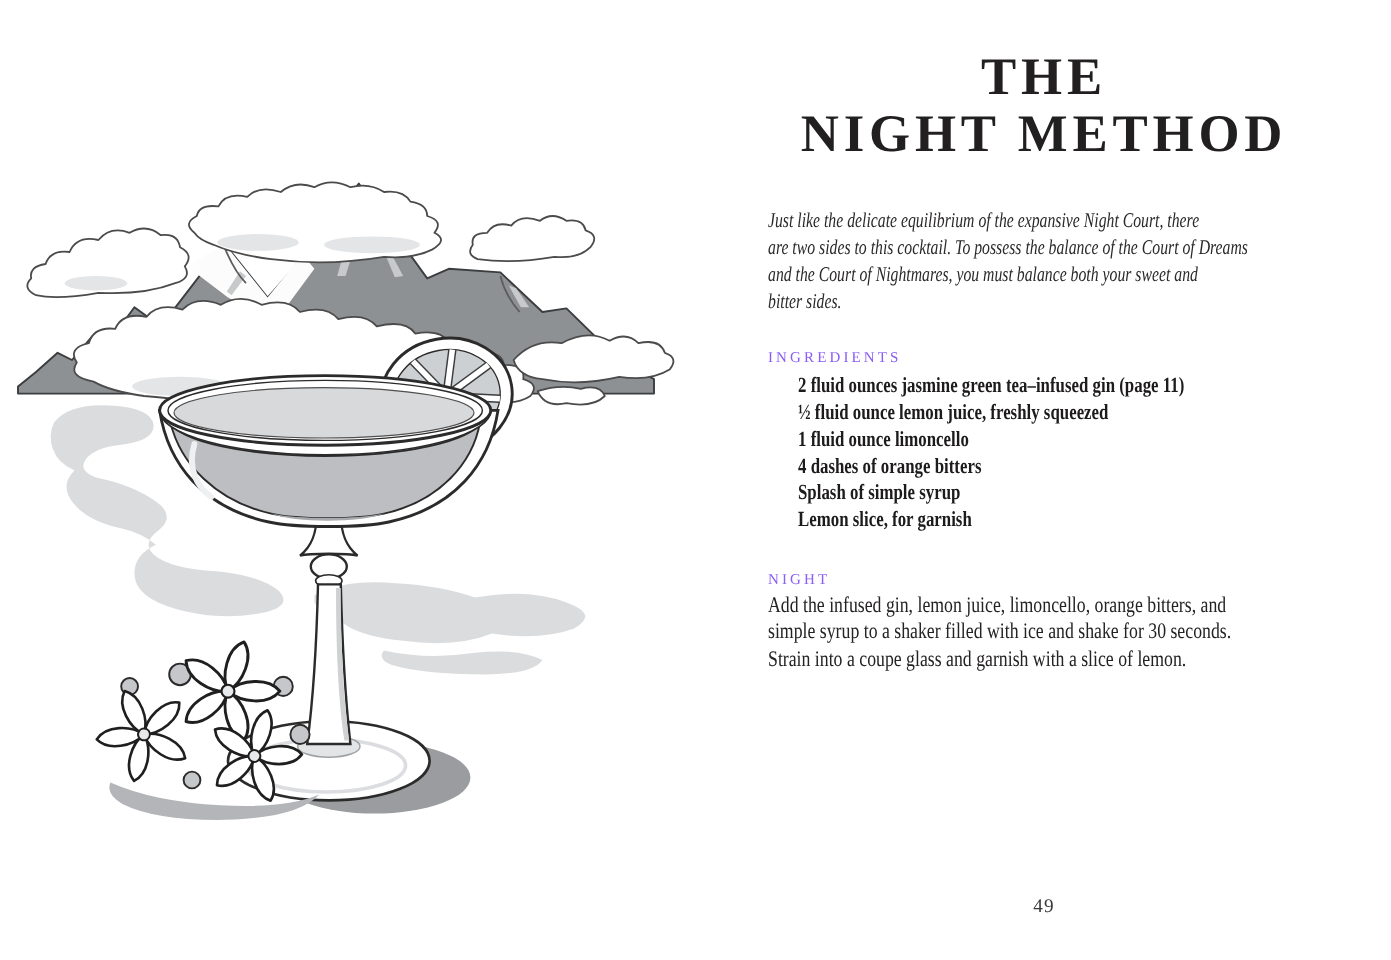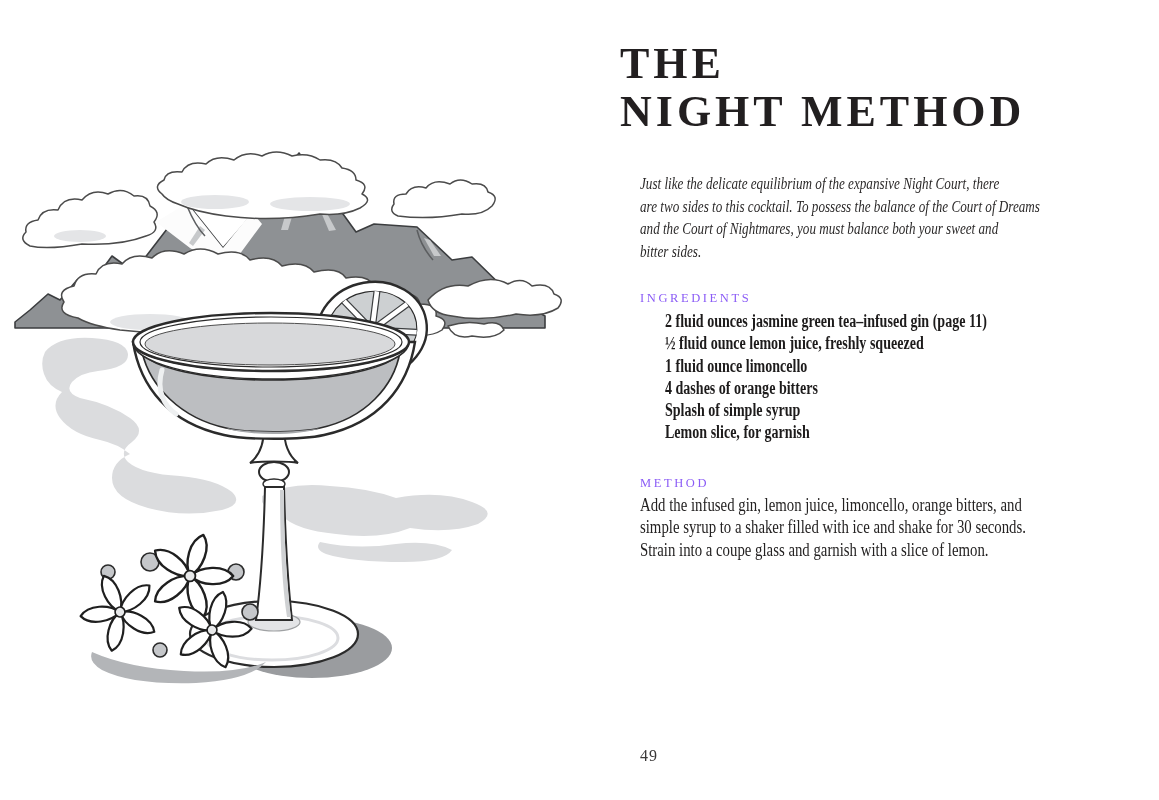--- a/index.html
+++ b/index.html
@@ -2,21 +2,21 @@
 <html><head>
 <meta charset="utf-8">
 <style>
   html,body{margin:0;padding:0;background:#ffffff;}
   .page{
     position:relative;width:1159px;height:800px;background:#ffffff;
     font-family:"Liberation Serif", serif;color:#1e1c1c;overflow:hidden;
   }
   .illustration{position:absolute;left:0;top:130px;width:580px;height:580px;}
   .title-block{
-    position:absolute;left:620px;top:40px;width:500px;text-align:left;
+    position:absolute;left:620px;top:40px;width:500px;text-align:center;
     color:#221f20;font-size:44px;line-height:48px;letter-spacing:4px;
     font-weight:600;
   }
   .intro{
     position:absolute;left:640px;top:172px;width:640px;
     font-style:italic;font-size:17.5px;line-height:22.6px;color:#2b2929;
     transform:scaleX(.75);transform-origin:0 0;white-space:nowrap;
   }
   .sec-heading{
     position:absolute;left:640px;width:300px;
@@ -29,21 +29,21 @@
     font-weight:bold;font-size:18px;line-height:22.3px;color:#1d1b1b;
     transform:scaleX(.78);transform-origin:0 0;white-space:nowrap;
     list-style:none;margin:0;padding:0;
   }
   .method-text{
     position:absolute;left:640px;top:494px;width:660px;
     font-size:18.5px;line-height:22.4px;color:#242222;
     transform:scaleX(.80);transform-origin:0 0;white-space:nowrap;
   }
   .page-number{
-    position:absolute;left:640px;top:747px;width:460px;text-align:left;
+    position:absolute;left:640px;top:747px;width:460px;text-align:center;
     font-size:16px;color:#3a3838;letter-spacing:1px;
   }
 </style>
 </head>
 <body>
 
 <div class="page">
 
   <svg class="illustration" viewBox="0 0 580 580" role="img" aria-label="Black-and-white line illustration of a coupe cocktail glass garnished with a citrus wheel, set against mountain peaks and clouds, with jasmine flowers and smoky shadows at its base">
     <defs>
@@ -221,21 +221,21 @@
 
   <ul class="ingredients-list">
     <li>2 fluid ounces jasmine green tea–infused gin (page 11)</li>
     <li>½ fluid ounce lemon juice, freshly squeezed</li>
     <li>1 fluid ounce limoncello</li>
     <li>4 dashes of orange bitters</li>
     <li>Splash of simple syrup</li>
     <li>Lemon slice, for garnish</li>
   </ul>
 
-  <div class="sec-heading heading-method">METHOD</div>
+  <div class="sec-heading heading-method">NIGHT</div>
 
   <div class="method-text">
     <div>Add the infused gin, lemon juice, limoncello, orange bitters, and</div>
     <div>simple syrup to a shaker filled with ice and shake for 30 seconds.</div>
     <div>Strain into a coupe glass and garnish with a slice of lemon.</div>
   </div>
 
   <div class="page-number">49</div>
 
 </div>

